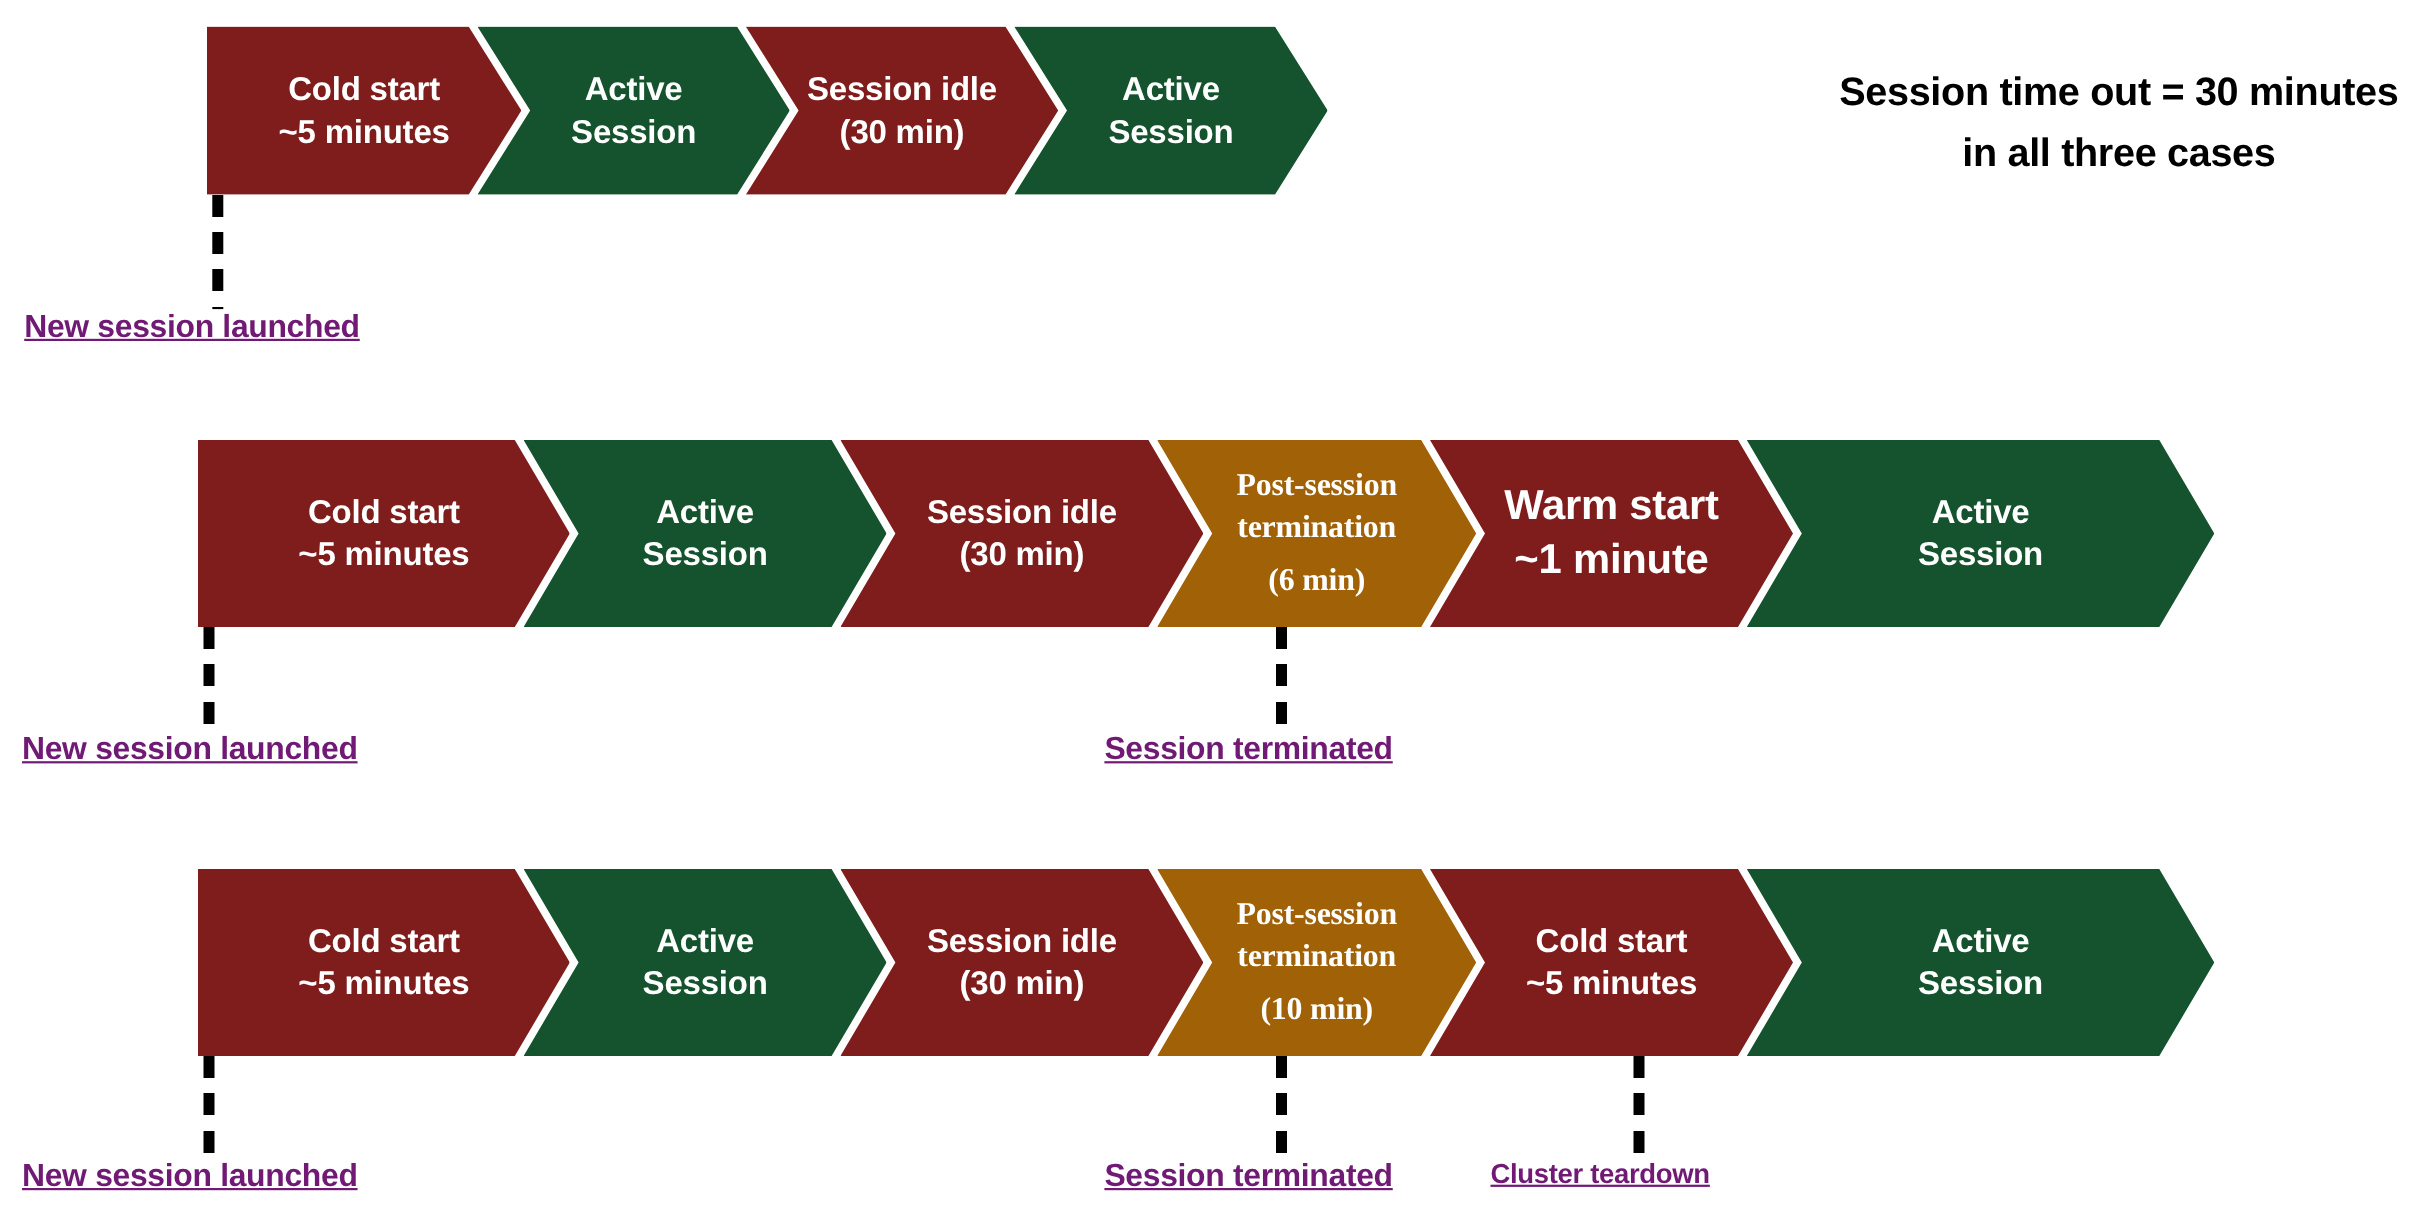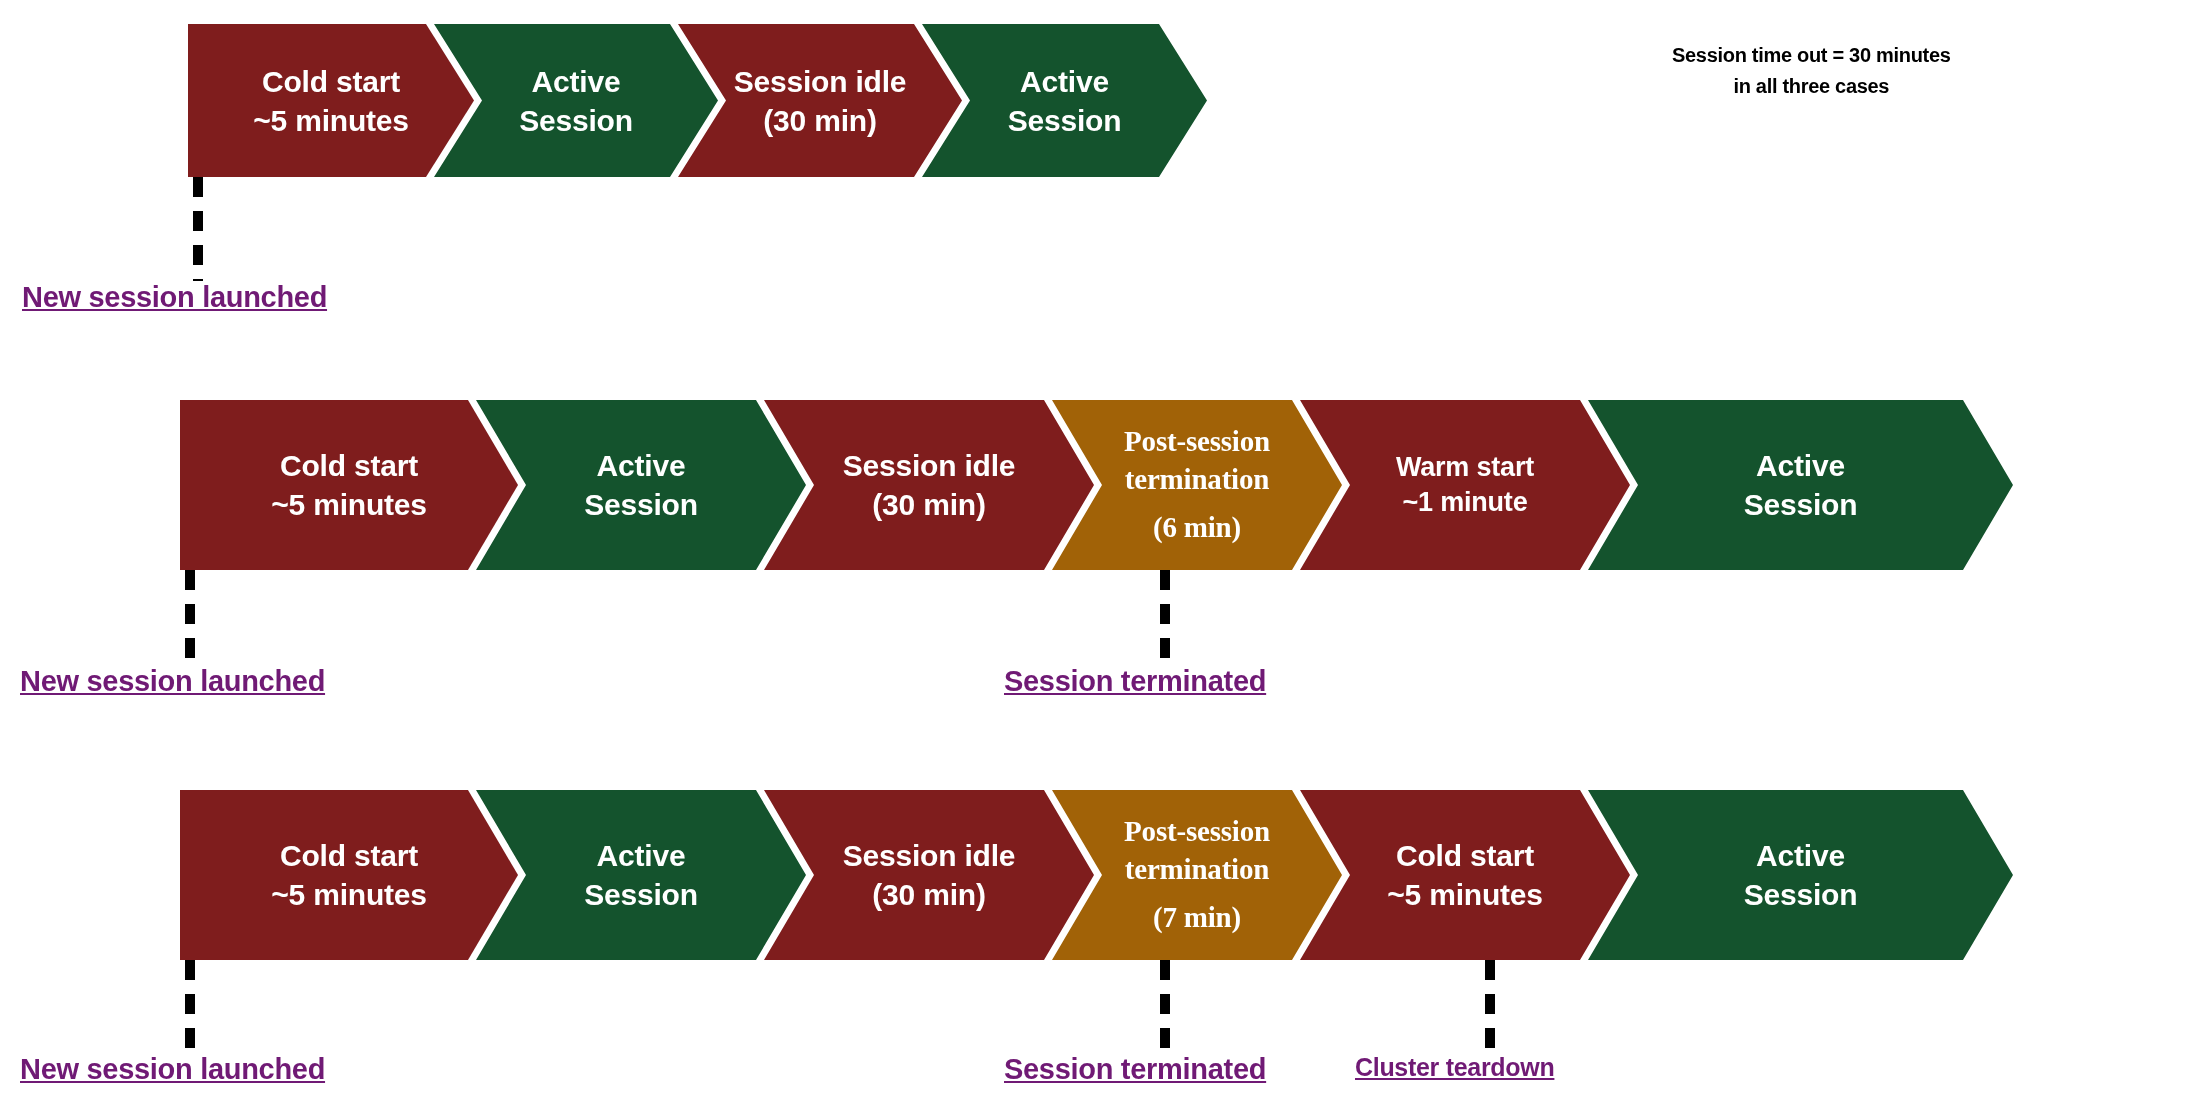--- a/index.html
+++ b/index.html
@@ -141,21 +141,21 @@
       <span class="txt">
         <span>Active</span>
         <span class="l2">Session</span>
       </span>
     </div>
   </div>
 
   <div class="tick" style="left:193px; top:177px; height:104px;"></div>
   <div class="caption" style="left:22px; top:281px; font-size:29px;">New session launched</div>
 
-  <div class="note" style="left:1672px; top:40px; font-size:20px;">
+  <div class="note" style="left:1672px; top:55px; font-size:36px;">
     <span>Session time out = 30 minutes</span><br>
     <span>in all three cases</span>
   </div>
 
   <div class="row" style="left:180px; top:400px; height:170px; width:2005px; --n:50px; --gap:8px;">
 
     <div class="seg chev first c-blue" style="width:338px; font-size:30px;">
       <span class="txt">
         <span>Cold start</span>
         <span class="l2">~5 minutes</span>
@@ -178,21 +178,21 @@
 
     <div class="seg chev c-navy" style="width:290px; font-size:29px;">
       <span class="txt">
         <span>Post-session</span>
         <span class="l2">termination</span>
         <span class="spacer"></span>
         <span class="l2">(6 min)</span>
       </span>
     </div>
 
-    <div class="seg chev c-blue" style="width:330px; font-size:27px;">
+    <div class="seg chev c-blue" style="width:330px; font-size:38px;">
       <span class="txt">
         <span>Warm start</span>
         <span class="l2">~1 minute</span>
       </span>
     </div>
 
     <div class="seg chev c-cyan" style="width:425px; font-size:30px;">
       <span class="txt">
         <span>Active</span>
         <span class="l2">Session</span>
@@ -227,21 +227,21 @@
         <span>Session idle</span>
         <span class="l2">(30 min)</span>
       </span>
     </div>
 
     <div class="seg chev c-navy" style="width:290px; font-size:29px;">
       <span class="txt">
         <span>Post-session</span>
         <span class="l2">termination</span>
         <span class="spacer"></span>
-        <span class="l2">(7 min)</span>
+        <span class="l2">(10 min)</span>
       </span>
     </div>
 
     <div class="seg chev c-blue" style="width:330px; font-size:30px;">
       <span class="txt">
         <span>Cold start</span>
         <span class="l2">~5 minutes</span>
       </span>
     </div>
 

